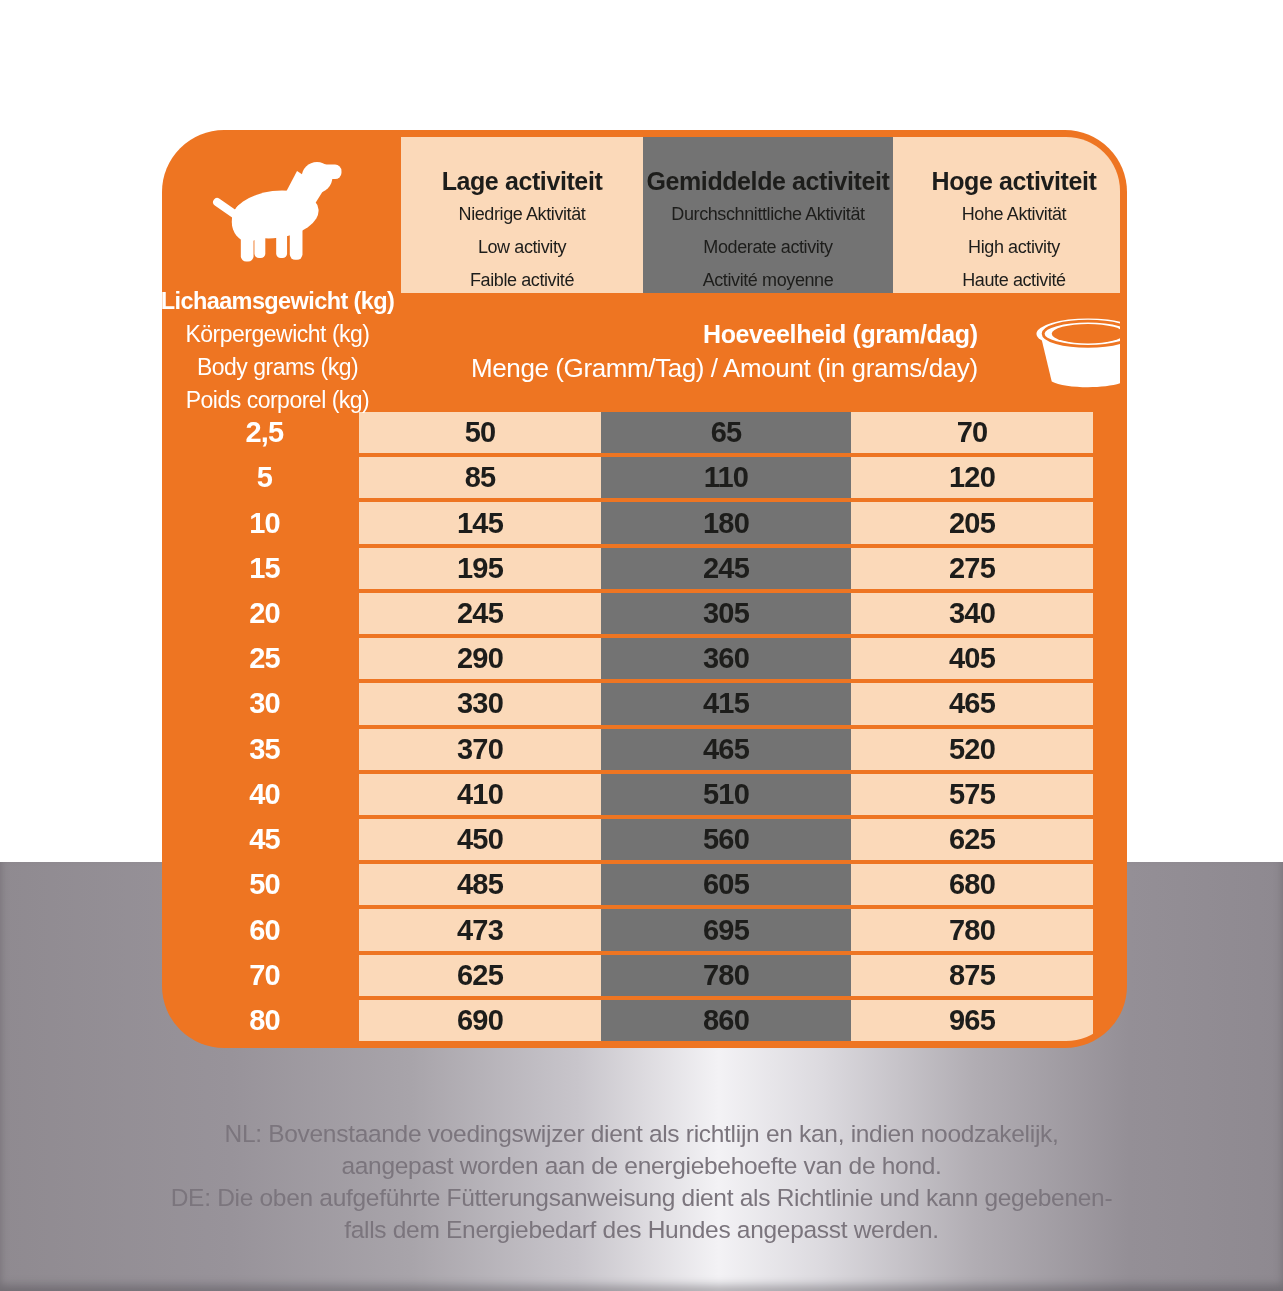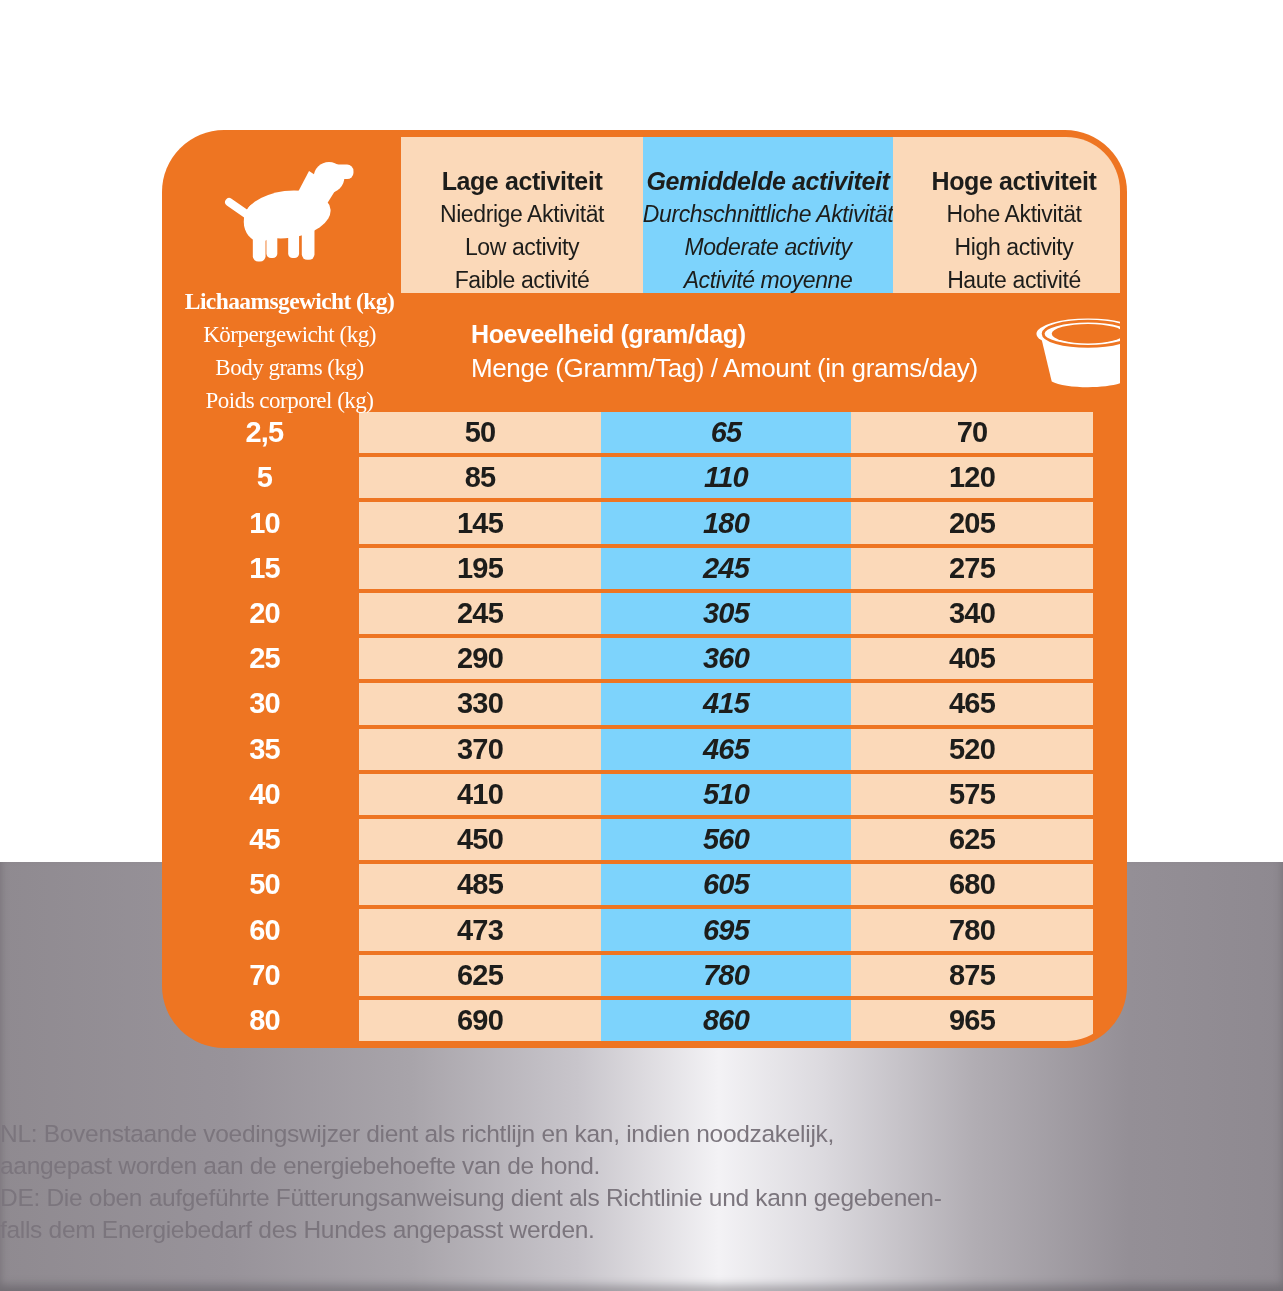--- a/index.html
+++ b/index.html
@@ -23,49 +23,49 @@
   .card-content{
     position:absolute;left:0;top:7px;right:7px;bottom:7px;
     border-radius:0 54px 54px 0;overflow:hidden;
     display:flex;flex-direction:column;padding-left:8px;
   }
   .zone-head{height:156px;display:flex;flex:none;}
   .head-spacer{width:231px;flex:none;}
   .hcell{display:flex;flex-direction:column;align-items:center;justify-content:flex-start;
     padding-top:28px;text-align:center;color:#1d1d1b;}
   .hcell .t{font-weight:bold;font-size:25px;letter-spacing:-0.4px;line-height:33px;white-space:nowrap;}
-  .hcell .s{font-size:23px;letter-spacing:-0.4px;line-height:33px;white-space:nowrap;}
+  .hcell .s{font-size:18px;letter-spacing:-0.4px;line-height:33px;white-space:nowrap;}
   .c1{width:242px;flex:none;}
   .c2{width:250px;flex:none;}
   .c3{width:242px;flex:none;}
   .peach{background:var(--peach);}
-  .white{background:#7dd3fc;font-style:italic;}
+  .white{background:#737373;}
 
   .zone-banner{height:115px;flex:none;display:flex;align-items:center;}
   .banner-spacer{width:231px;flex:none;}
-  .banner-text{flex:1;text-align:left;color:#ffffff;padding-left:70px;}
+  .banner-text{flex:1;text-align:right;color:#ffffff;padding-left:70px;}
   .banner-text .t{font-weight:bold;font-size:25px;letter-spacing:-0.4px;line-height:35px;white-space:nowrap;}
   .banner-text .s{font-size:26px;letter-spacing:-0.4px;line-height:33px;white-space:nowrap;}
   .banner-bowl{width:220px;flex:none;display:flex;align-items:center;justify-content:center;}
 
   .zone-rows{flex:1;display:flex;flex-direction:column;gap:4px;padding-top:4px;}
   .row{flex:1;display:flex;}
   .wcell{width:189px;flex:none;display:flex;align-items:center;justify-content:center;
     color:#ffffff;font-weight:bold;font-size:29px;letter-spacing:-0.8px;}
   .vcell{display:flex;align-items:center;justify-content:center;
     color:#1d1d1b;font-weight:bold;font-size:29px;letter-spacing:-0.8px;}
 
   
-  .left-header{position:absolute;left:12px;top:0;width:231px;height:280px;font-family:Liberation Serif, serif;}
+  .left-header{position:absolute;left:0;top:0;width:231px;height:280px;}
   .dog-wrap{position:absolute;left:36px;top:14px;width:160px;height:136px;}
   .lh-text{position:absolute;left:-20px;top:148px;width:271px;text-align:center;color:#ffffff;}
   .lh-text .t{font-weight:bold;font-size:23.5px;letter-spacing:-0.6px;line-height:33px;white-space:nowrap;}
   .lh-text .s{font-size:23px;letter-spacing:-0.5px;line-height:33px;white-space:nowrap;}
 
-  .footnote{position:absolute;left:0;top:1118px;width:1283px;
+  .footnote{position:absolute;left:0;top:1118px;width:1283px;text-align:center;
     color:#7B757D;font-size:24.5px;letter-spacing:-0.3px;line-height:32px;}
 </style>
 </head>
 <body>
 
 <div class="screen">
   <div class="bg-bottom"></div>
 
   <div class="card">
     <div class="card-content">

